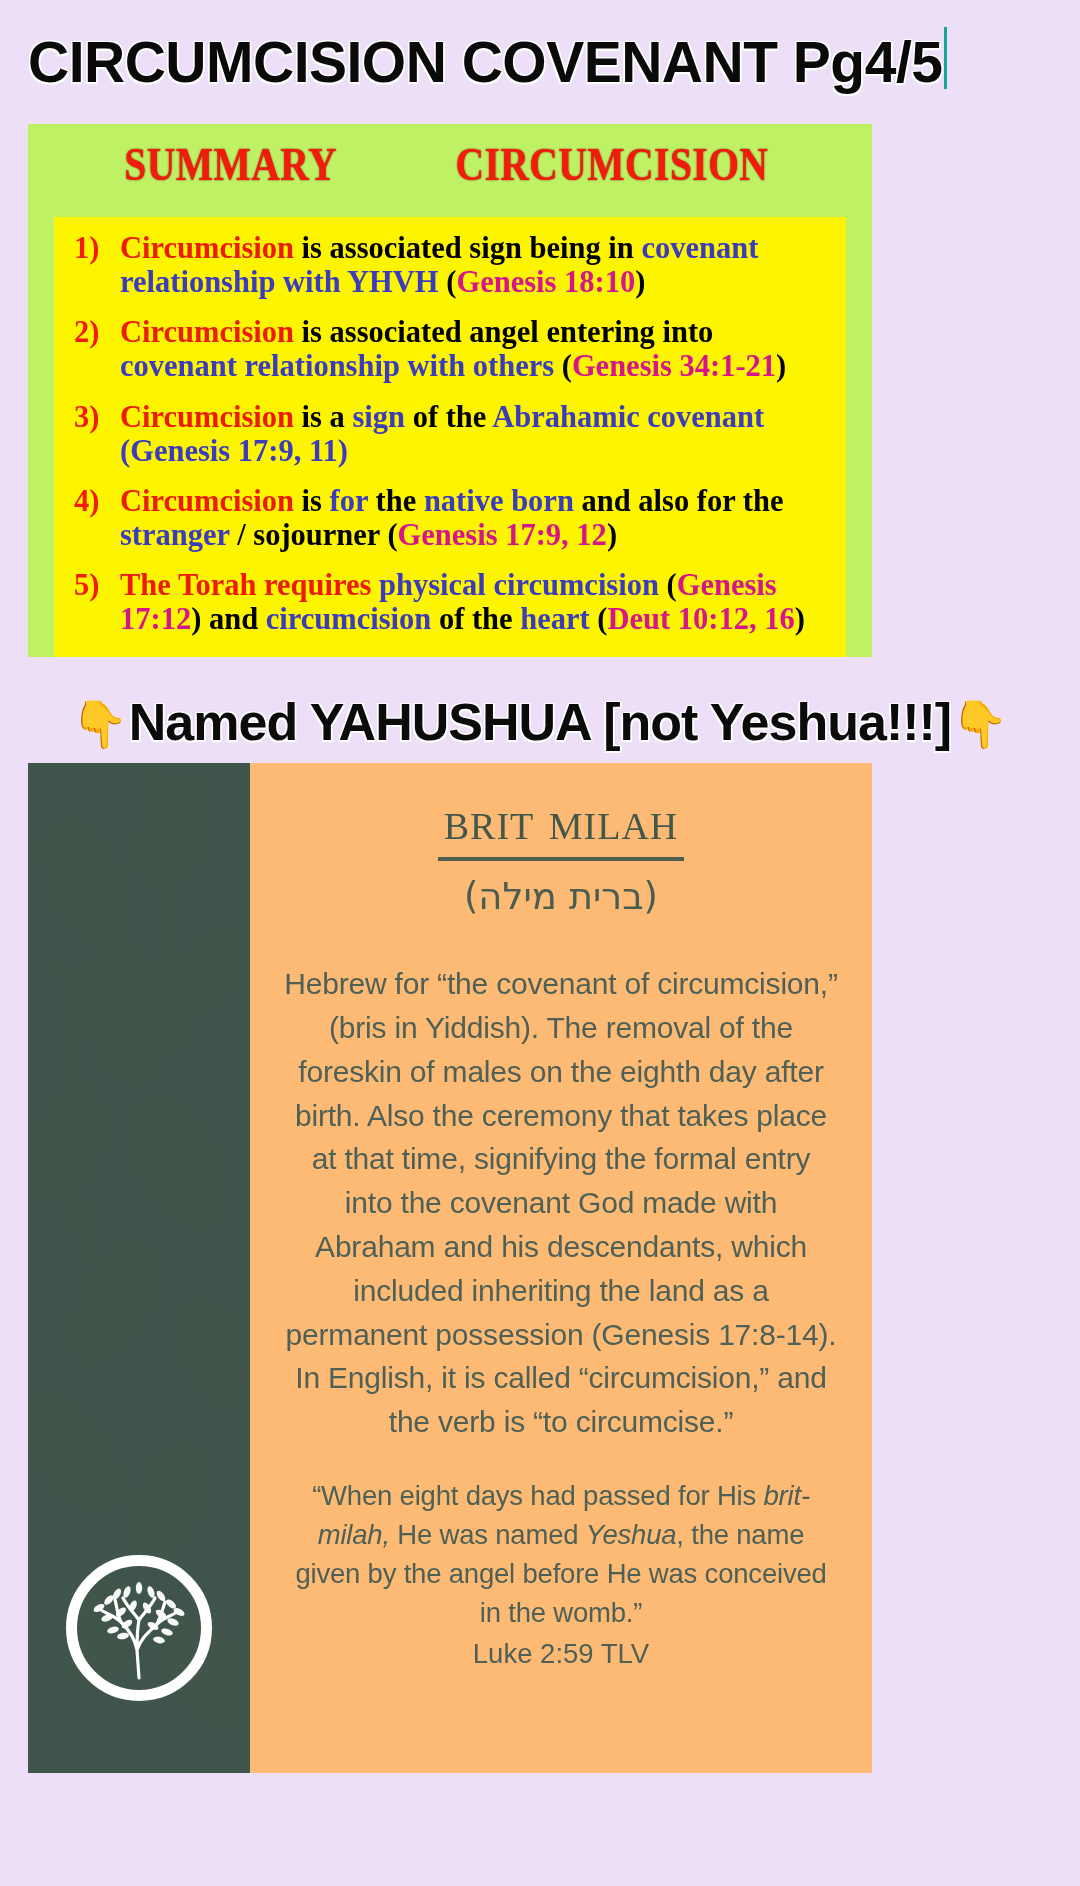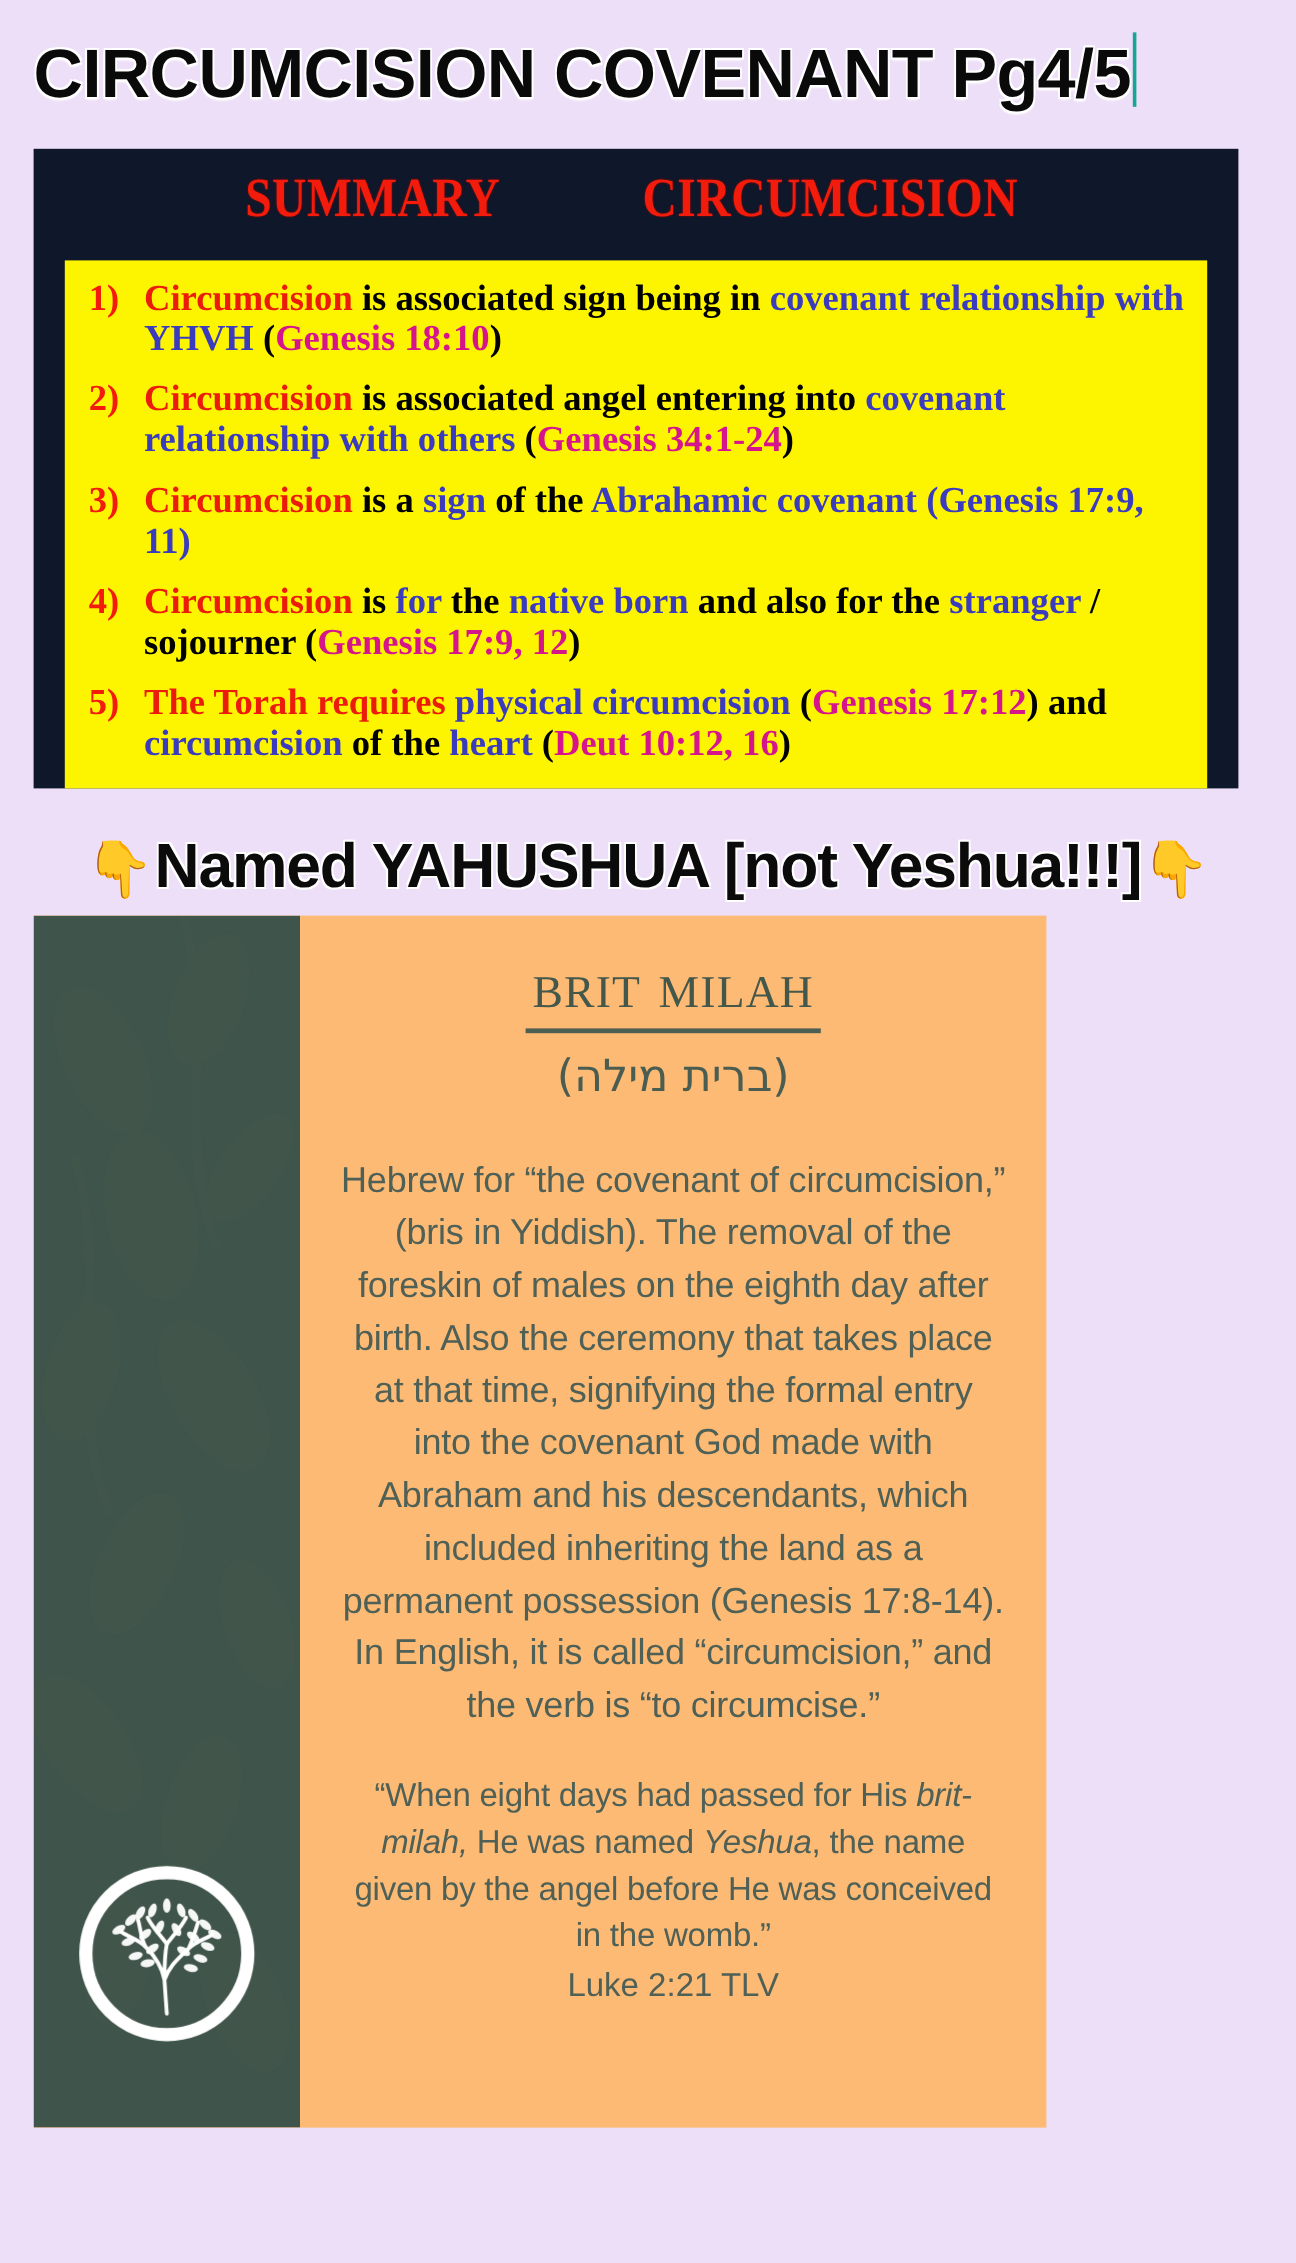--- a/index.html
+++ b/index.html
@@ -38,22 +38,22 @@
     background:#16a596;
     margin-left:2px;
     vertical-align:middle;
     position:relative;top:-4px;
   }
 
   
   .slide{
     position:relative;
     margin:0 28px 0 28px;
-    width:1004px;
-    background:#0f172a;
+    width:844px;
+    background:#bef264;
     padding:0;
     box-sizing:border-box;
   }
   .slide-head{
     display:flex;
     justify-content:center;
     align-items:baseline;
     gap:76px;
     padding:14px 0 6px 0;
   }
@@ -221,21 +221,21 @@
     </div>
 
     <div class="yellow-box">
       <div id="summary-list">
           <div class="sum-item">
             <div class="sum-num">1)</div>
             <div class="sum-body"><span class="c-red">Circumcision </span><span class="c-blk">is associated sign being in </span><span class="c-blue">covenant relationship with YHVH </span><span class="c-blk">(</span><span class="c-mag">Genesis 18:10</span><span class="c-blk">)</span></div>
           </div>
           <div class="sum-item">
             <div class="sum-num">2)</div>
-            <div class="sum-body"><span class="c-red">Circumcision </span><span class="c-blk">is associated angel entering into </span><span class="c-blue">covenant relationship with others </span><span class="c-blk">(</span><span class="c-mag">Genesis 34:1-24</span><span class="c-blk">)</span></div>
+            <div class="sum-body"><span class="c-red">Circumcision </span><span class="c-blk">is associated angel entering into </span><span class="c-blue">covenant relationship with others </span><span class="c-blk">(</span><span class="c-mag">Genesis 34:1-21</span><span class="c-blk">)</span></div>
           </div>
           <div class="sum-item">
             <div class="sum-num">3)</div>
             <div class="sum-body"><span class="c-red">Circumcision </span><span class="c-blk">is a </span><span class="c-blue">sign </span><span class="c-blk">of the </span><span class="c-blue">Abrahamic covenant </span><span class="c-blue">(Genesis 17:9, 11)</span></div>
           </div>
           <div class="sum-item">
             <div class="sum-num">4)</div>
             <div class="sum-body"><span class="c-red">Circumcision </span><span class="c-blk">is </span><span class="c-blue">for </span><span class="c-blk">the </span><span class="c-blue">native born </span><span class="c-blk">and also for the </span><span class="c-blue">stranger </span><span class="c-blk">/ sojourner </span><span class="c-blk">(</span><span class="c-mag">Genesis 17:9, 12</span><span class="c-blk">)</span></div>
           </div>
           <div class="sum-item">
@@ -316,18 +316,18 @@
       <div>
         <span class="bm-title">Brit Milah</span>
       </div>
       <div class="bm-heb">(ברית מילה)</div>
       <div class="bm-body">Hebrew for “the covenant of circumcision,” (bris in Yiddish). The removal of the foreskin of males on the eighth day after birth. Also the ceremony that takes place at that time, signifying the formal entry into the covenant God made with Abraham and his descendants, which included inheriting the land as a permanent possession (Genesis 17:8-14). In English, it is called “circumcision,” and the verb is “to circumcise.”</div>
 
       <div class="bm-quote">
         <span>“When eight days had passed for His </span><em>brit-milah,</em><span> He was named </span><em>Yeshua</em><span>, the name given by the angel before He was conceived in the womb.”</span>
       </div>
 
-      <div class="bm-ref">Luke 2:21 TLV</div>
+      <div class="bm-ref">Luke 2:59 TLV</div>
     </div>
 
   </div>
 
 </div>
 
 </body></html>

